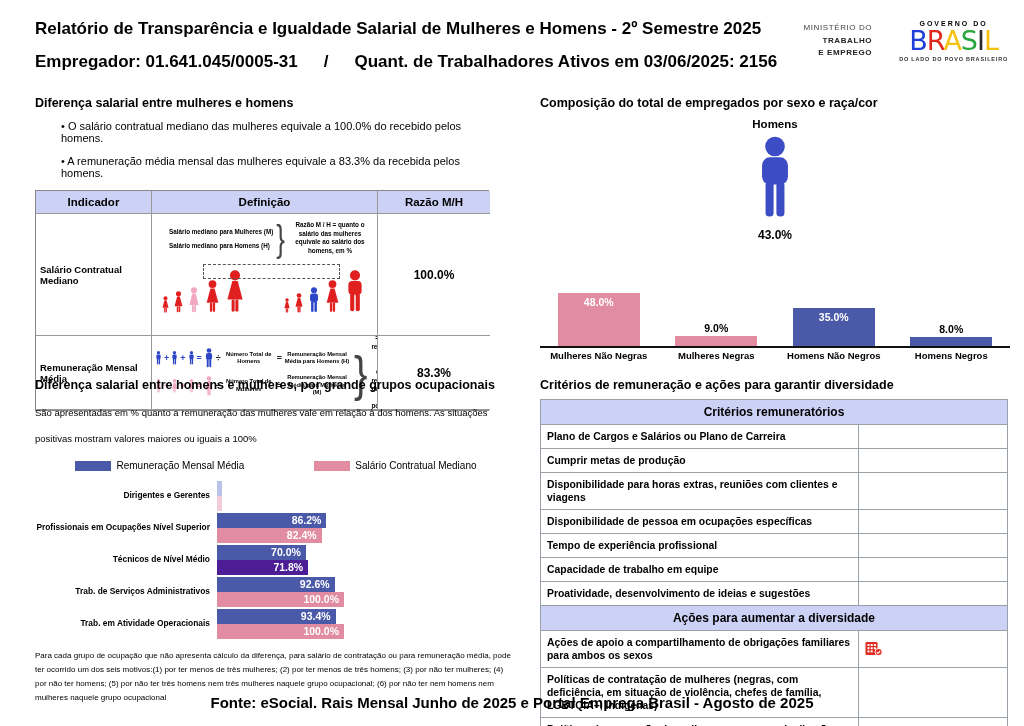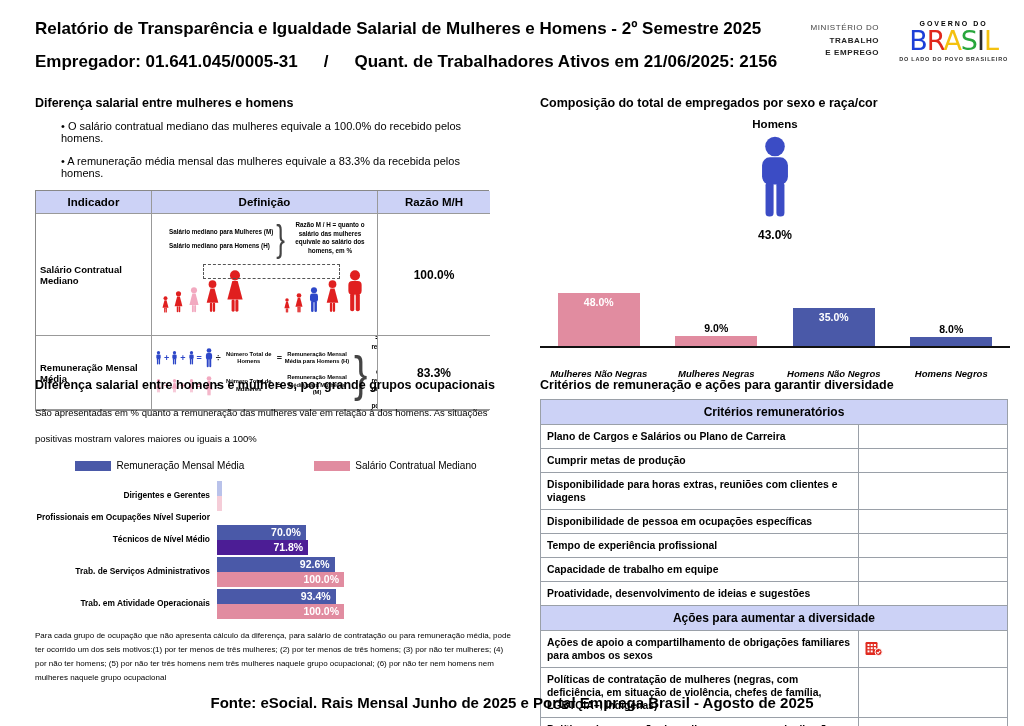--- a/index.html
+++ b/index.html
@@ -10,21 +10,21 @@
   }
   :root{
     --accent-blue:#4A59A8; --accent-pink:#E18CA0; --header-bg:#CCD2F6;
     --fig-red:#E01F1F; --fig-pink:#F2A9C0; --fig-blue:#2D47C8;
   }
   
   .header { position:absolute; left:35px; top:20px; width:750px; }
   .header h1 { font-size:17px; font-weight:bold; line-height:1.0; }
   .header .line2 { margin-top:15px; font-size:17px; font-weight:bold; }
   .header .line2 .sep { margin:0 26px; }
-  .logo-block { position:absolute; right:16px; top:20px; display:flex; align-items:center; gap:20px; }
+  .logo-block { position:absolute; right:16px; top:20px; display:flex; align-items:center; gap:27px; }
   .ministry { text-align:right; font-size:8px; letter-spacing:0.6px; color:#222; line-height:1.55; }
   .ministry .m1 { font-weight:normal; color:#444; }
   .ministry .m2, .ministry .m3 { font-weight:bold; }
   .gov { text-align:center; }
   .gov .gov-top { font-size:7px; font-weight:bold; letter-spacing:2px; }
   .gov .brand { font-size:27px; font-weight:400; letter-spacing:-1px; line-height:1.0; font-family:"DejaVu Sans", sans-serif; }
   .gov .tagline { font-size:5.5px; font-weight:bold; letter-spacing:0.8px; color:#333; margin-top:2px; }
   
   .section-title { font-size:12.5px; font-weight:bold; }
   #sec-saldiff  { position:absolute; left:35px;  top:96px;  width:470px; }
@@ -64,21 +64,21 @@
   .comp-picto { flex:1; display:flex; flex-direction:column; align-items:center; }
   .comp-picto .plabel { font-size:11.5px; font-weight:bold; margin-bottom:6px; }
   .comp-picto .ppct { font-size:12px; font-weight:bold; margin-top:8px; }
   .comp-chart { margin-top:36px; }
   .comp-cols { display:flex; border-bottom:2.5px solid #111; }
   .comp-col { flex:1; display:flex; flex-direction:column; justify-content:flex-end; align-items:center; height:68px; }
   .comp-bar { width:82px; }
   .comp-val { font-size:10.5px; font-weight:bold; text-align:center; }
   .comp-val.inside { color:#fff; padding-top:3px; }
   .comp-val.above { color:#000; margin-bottom:2px; }
-  .comp-cats { display:flex; margin-top:20px;font-style:italic; }
+  .comp-cats { display:flex; margin-top:2px; }
   .comp-cat { flex:1; text-align:center; font-size:9.5px; font-weight:bold; }
   
   .occ-sub { margin-top:8px; font-size:9.5px; line-height:2.75; width:475px; }
   .occ-legend { display:flex; justify-content:center; gap:70px; margin-top:8px; }
   .occ-legend .li { display:flex; align-items:center; gap:5px; font-size:10px; }
   .occ-legend .sw { width:36px; height:10px; display:inline-block; }
   .occ-chart { margin-top:10px; }
   .occ-row { display:flex; align-items:center; margin-bottom:2px; }
   .occ-label { width:182px; text-align:right; padding-right:7px; font-size:8.4px; font-weight:bold; line-height:1.15; }
   .occ-bars { flex:1; }
@@ -112,21 +112,21 @@
       <rect x="12.4" y="33" width="3.4" height="13.5" rx="1.6"></rect>
     </symbol>
   </defs>
 </svg>
 
 <div class="page">
 
   <div class="header">
     <h1>Relatório de Transparência e Igualdade Salarial de Mulheres e Homens - 2º Semestre 2025</h1>
     <div class="line2">
-      <span>Empregador: 01.641.045/0005-31</span><span class="sep">/</span><span>Quant. de Trabalhadores Ativos em 21/06/2025: 2156</span>
+      <span>Empregador: 01.641.045/0005-31</span><span class="sep">/</span><span>Quant. de Trabalhadores Ativos em 03/06/2025: 2156</span>
     </div>
   </div>
 
   <div class="logo-block">
     <div class="ministry">
       <div class="m1">MINISTÉRIO DO</div>
       <div class="m2">TRABALHO</div>
       <div class="m3">E EMPREGO</div>
     </div>
     <div class="gov">
@@ -311,20 +311,24 @@
     <div class="occ-chart">
         <div class="occ-row">
           <div class="occ-label">Dirigentes e Gerentes</div>
           <div class="occ-bars">
             <div class="occ-bar" style="width: 2px; background: rgb(185, 194, 234);"></div>
             <div class="occ-bar" style="width: 2px; background: rgb(245, 205, 216);"></div>
           </div>
         </div>
         <div class="occ-row">
           <div class="occ-label">Profissionais em Ocupações Nível Superior</div>
+          <div class="occ-bars">
+            <div class="occ-bar" style="width: 109.474px; background: rgb(74, 89, 168);">86.2%</div>
+            <div class="occ-bar" style="width: 104.648px; background: rgb(225, 140, 160);">82.4%</div>
+          </div>
         </div>
         <div class="occ-row">
           <div class="occ-label">Técnicos de Nível Médio</div>
           <div class="occ-bars">
             <div class="occ-bar" style="width: 88.9px; background: rgb(74, 89, 168);">70.0%</div>
             <div class="occ-bar" style="width: 91.186px; background: #4c1d95;">71.8%</div>
           </div>
         </div>
         <div class="occ-row">
           <div class="occ-label">Trab. de Serviços Administrativos</div>

